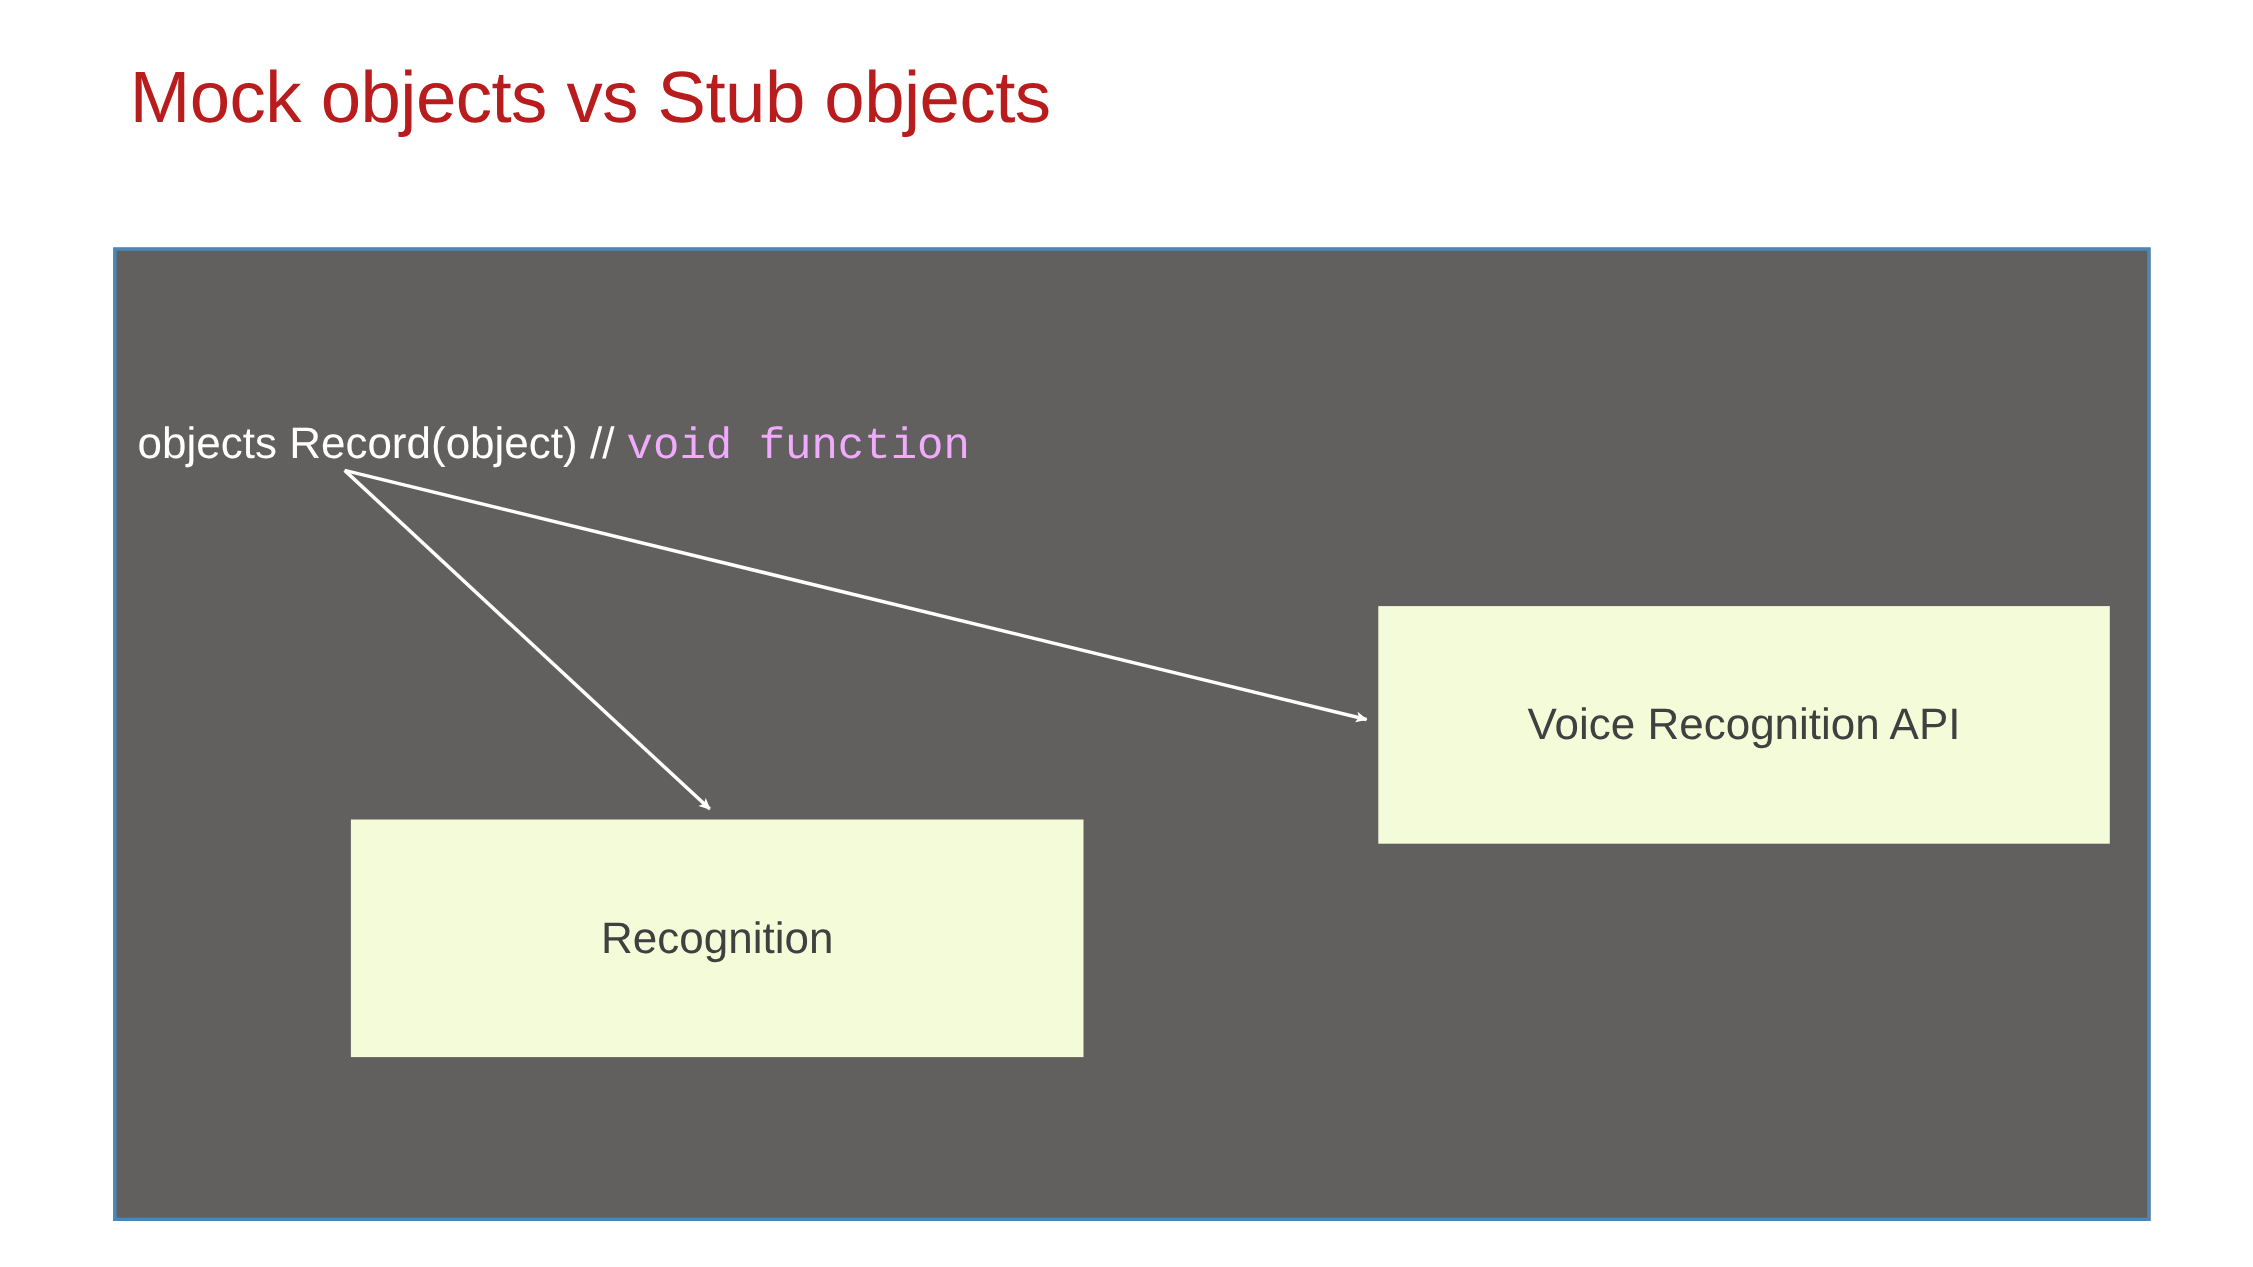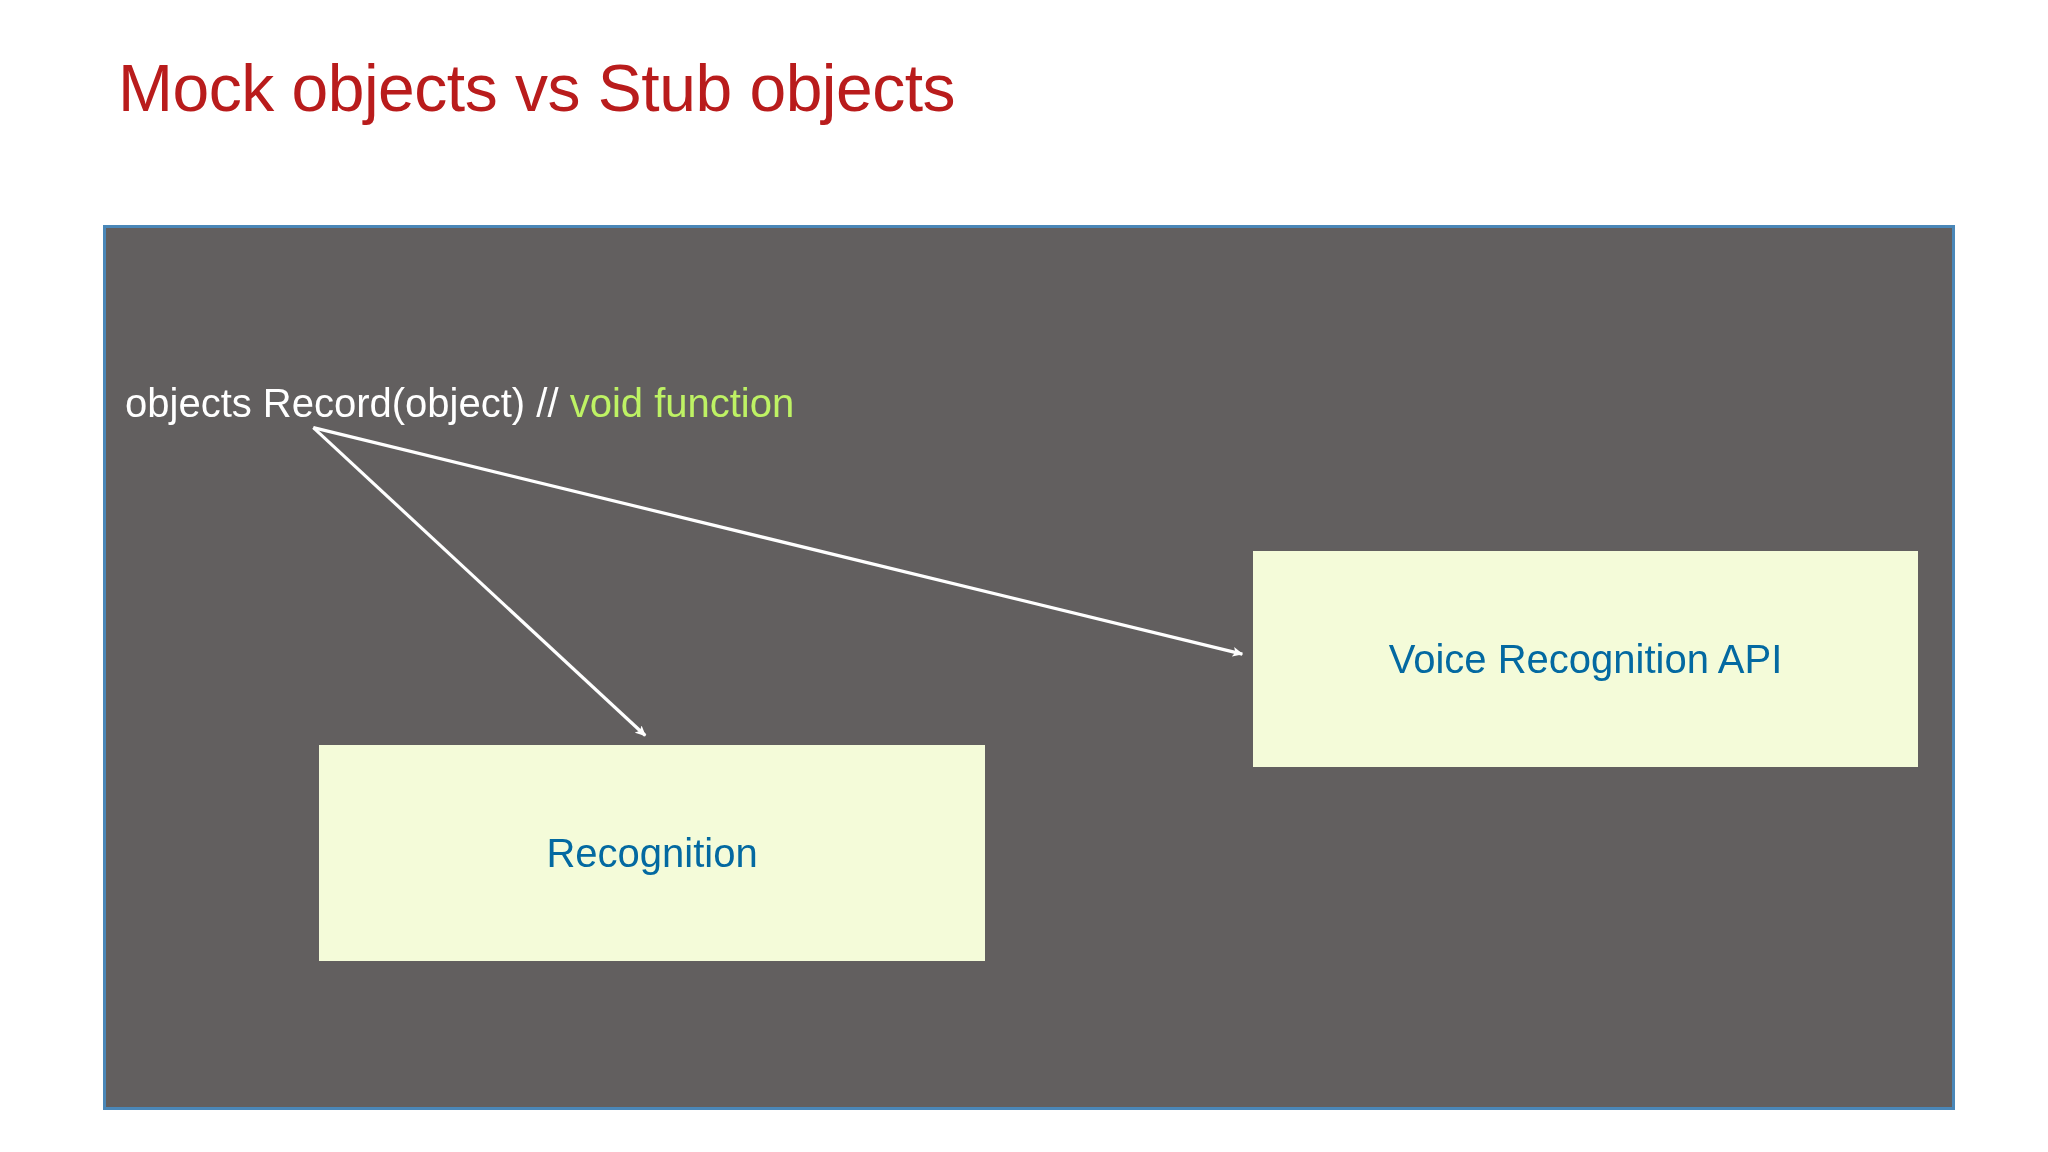--- a/index.html
+++ b/index.html
@@ -61,36 +61,37 @@
   #code-line {
     position: absolute;
     left: 19px;          
     top: 155px;          
     font-size: 40px;
     line-height: 1;
     color: #ffffff;
     white-space: nowrap;
   }
   #code-line .kw-void {
-    color: #bef264;
+    color: #f0abfc;
+    font-family: Liberation Mono, monospace;
   }
 
   
   .component-box {
     position: absolute;
     background: #f4fbd9;
     display: flex;
     align-items: center;
     justify-content: center;
     box-sizing: border-box;
   }
   .component-box .box-label {
     font-size: 40px;
     line-height: 1;
-    color: #0369a1;
+    color: #404040;
     text-align: center;
     white-space: nowrap;
   }
 
   
   #box-logwritter {
     left: 213px;
     top: 517px;
     width: 666px;
     height: 216px;

